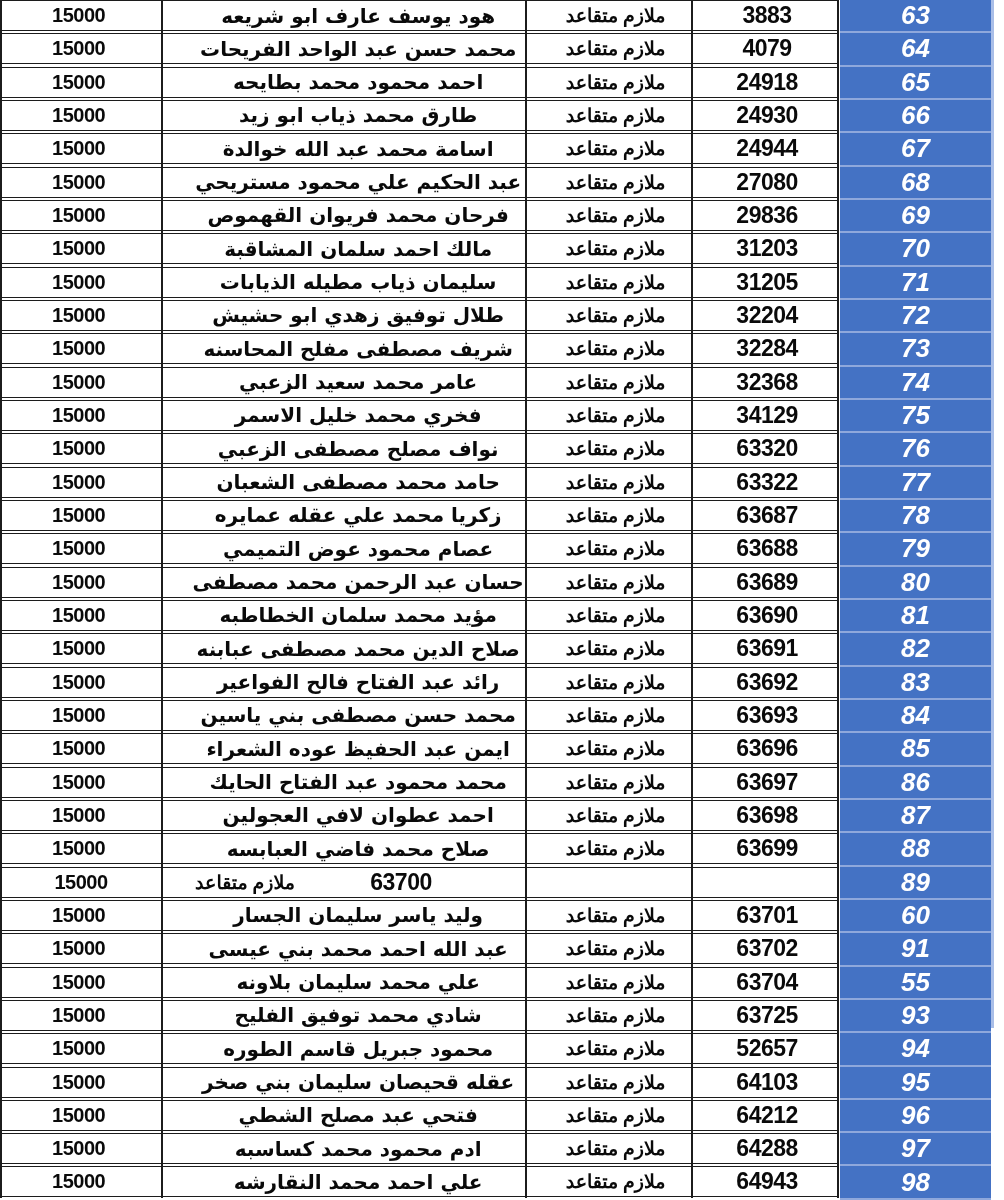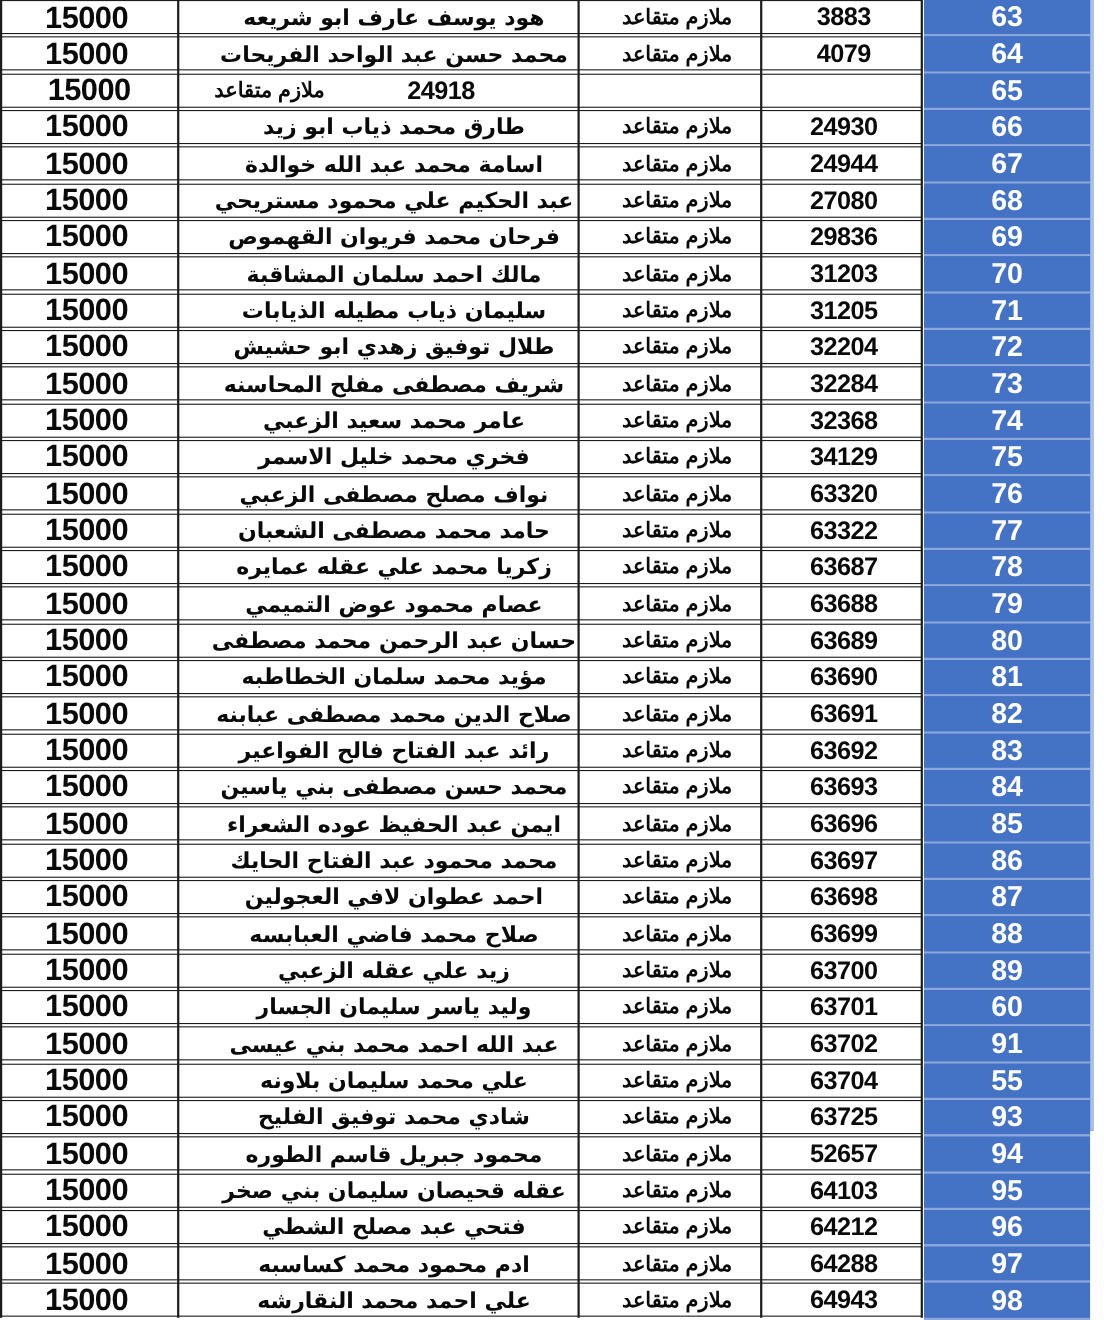--- a/index.html
+++ b/index.html
@@ -22,37 +22,38 @@
     box-sizing:border-box;
     border-top:1.9px solid var(--line);
     border-bottom:1.9px solid var(--line);
     display:flex;background:#ffffff;
   }
   .cell{
     display:flex;align-items:center;justify-content:center;
     box-sizing:border-box;overflow:hidden;white-space:nowrap;
     color:#0a0a0a;font-weight:700;
   }
-  .cell.amount{width:162px;font-size:28px;letter-spacing:-0.5px;}
+  .cell.amount{width:162px;font-size:20px;letter-spacing:-0.5px;}
   .cell.name{width:364px;font-family:"DejaVu Sans",sans-serif;font-size:20px;margin-left:24px;}
-  .cell.rank{width:166px;font-family:Liberation Sans, sans-serif;font-size:19px;}
+  .cell.rank{width:166px;font-family:Liberation Serif, serif;font-size:19px;}
   .cell.number{width:146px;font-size:23px;letter-spacing:-0.5px;}
   .vline{
     position:absolute;top:0;width:2.4px;height:1198px;
     background:var(--line);
   }
   .vline.v0{left:0;}
   .vline.v1{left:160.8px;}
   .vline.v2{left:524.8px;}
   .vline.v3{left:690.8px;}
   .vline.v4{left:836.6px;}
   .index-column{
     position:absolute;left:840px;top:0;width:154px;height:1028px;
     box-sizing:border-box;border-right:3px solid var(--blue-edge);
     background:var(--blue);
+    font-style:italic;
   }
   .index-cell{
     height:33.3333px;box-sizing:border-box;
     border-bottom:2.5px solid var(--blue-div);
     background:var(--blue);
     display:flex;align-items:center;justify-content:center;
     color:#ffffff;font-weight:700;font-size:26px;
     font-family:"Liberation Sans",sans-serif;
   }
 </style>
@@ -74,20 +75,21 @@
     <div class="row-box">
       <div class="cell amount">15000</div>
       <div class="cell name" dir="rtl">محمد حسن عبد الواحد الفريحات</div>
       <div class="cell rank" dir="rtl">ملازم متقاعد</div>
       <div class="cell number">4079</div>
     </div>
   </div>
       <div class="row-line">
     <div class="row-box">
       <div class="cell amount">15000</div>
+      <div class="cell name" dir="rtl">احمد محمود محمد بطايحه</div>
       <div class="cell rank" dir="rtl">ملازم متقاعد</div>
       <div class="cell number">24918</div>
     </div>
   </div>
       <div class="row-line">
     <div class="row-box">
       <div class="cell amount">15000</div>
       <div class="cell name" dir="rtl">طارق محمد ذياب ابو زيد</div>
       <div class="cell rank" dir="rtl">ملازم متقاعد</div>
       <div class="cell number">24930</div>
@@ -265,21 +267,20 @@
     <div class="row-box">
       <div class="cell amount">15000</div>
       <div class="cell name" dir="rtl">صلاح محمد فاضي العبابسه</div>
       <div class="cell rank" dir="rtl">ملازم متقاعد</div>
       <div class="cell number">63699</div>
     </div>
   </div>
       <div class="row-line">
     <div class="row-box">
       <div class="cell amount">15000</div>
-      <div class="cell name" dir="rtl">زيد علي عقله الزعبي</div>
       <div class="cell rank" dir="rtl">ملازم متقاعد</div>
       <div class="cell number">63700</div>
     </div>
   </div>
       <div class="row-line">
     <div class="row-box">
       <div class="cell amount">15000</div>
       <div class="cell name" dir="rtl">وليد ياسر سليمان الجسار</div>
       <div class="cell rank" dir="rtl">ملازم متقاعد</div>
       <div class="cell number">63701</div>

